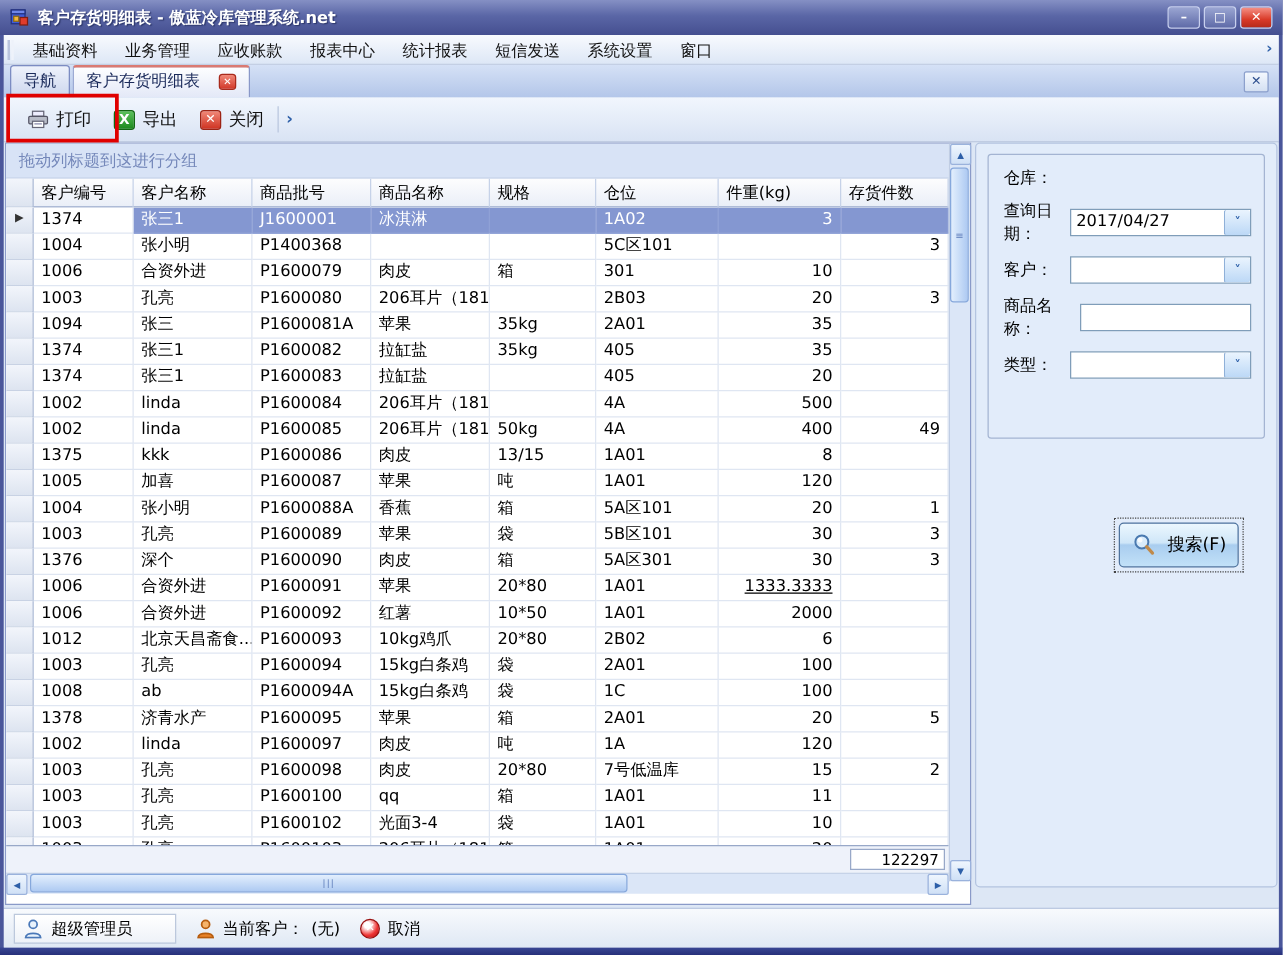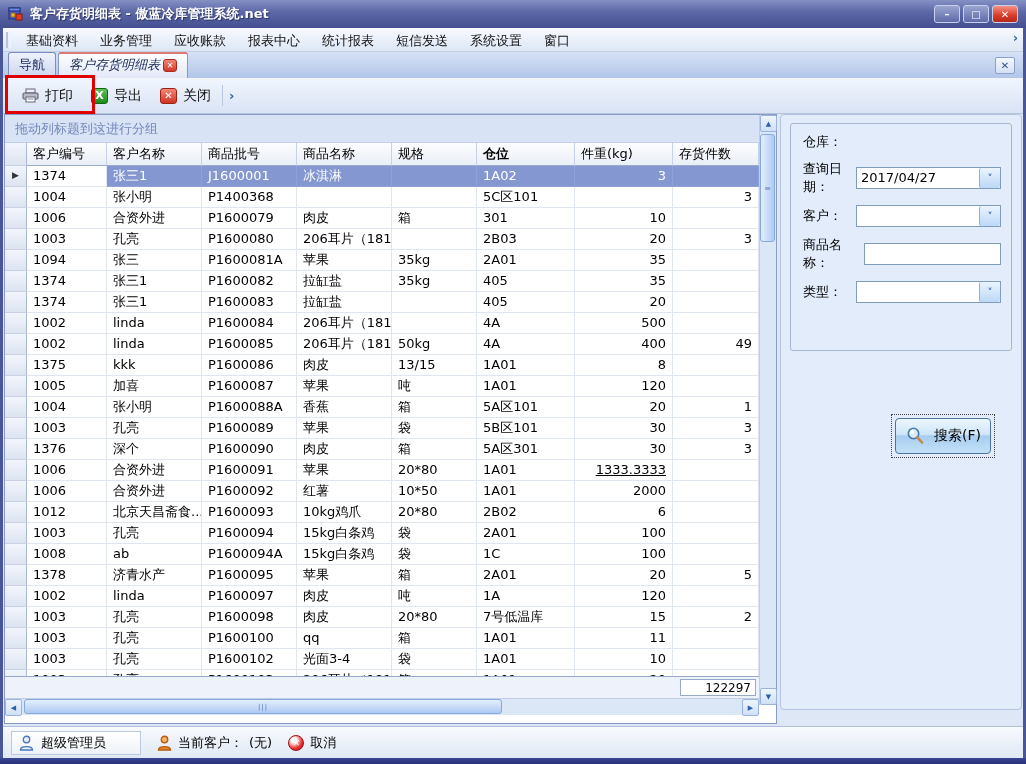--- a/index.html
+++ b/index.html
@@ -25,21 +25,21 @@
                border-left:2px solid #b9c4dd; border-right:2px solid #eef2fa; }
   .menu-item { font-size:13px; color:#111; padding:3px 11px; cursor:default; }
   .menu-overflow { position:absolute; right:5px; top:3px; color:#2d5fa8; font-weight:bold; font-size:12px; }
 
   
   .tabstrip { height:26px; background:linear-gradient(#d5e1f6,#b3c6e9); display:flex; align-items:flex-end;
               padding-left:5px; position:relative; }
   .tab { font-size:13px; color:#1a2a5a; padding:3px 10px 4px; margin-right:2px; border:1px solid #7c8cc2;
          border-bottom:none; border-radius:3px 3px 0 0; background:linear-gradient(#eef2fb,#ccd6ee); cursor:default; }
   .tab.active { background:linear-gradient(#fdfeff,#e3e8f7); border-color:#8a98c8; border-top:2px solid #da7a72;
-                display:flex; align-items:center; gap:3px; padding-top:2px;font-style:italic; }
+                display:flex; align-items:center; gap:15px; padding-top:2px; }
   .tab-close-badge { width:14px; height:13px; background:linear-gradient(#f08878,#d2392a); border:1px solid #a82a1c;
                      border-radius:3px; color:#fff; font-size:8px; font-weight:bold; display:flex; align-items:center; justify-content:center; }
   .tabstrip-close { position:absolute; right:8px; top:5px; width:20px; height:17px; background:linear-gradient(#f4f8fe,#d4e0f2);
                     border:1px solid #8ca0cc; border-radius:2px; color:#2d4f8e; font-size:10px; font-weight:bold;
                     display:flex; align-items:center; justify-content:center; }
 
   
   .toolbar { height:36px; background:linear-gradient(#f1f6fd,#d9e3f4); border-bottom:1px solid #b6c4dc;
              display:flex; align-items:center; padding-left:10px; position:relative; }
   .tool-btn { display:flex; align-items:center; gap:6px; font-size:14px; color:#111; padding:4px 9px; cursor:default; }
@@ -184,21 +184,21 @@
       <div class="grid-panel">
         <div class="grid-left">
           <div class="group-band">拖动列标题到这进行分组</div>
           <div class="grid-header" id="grid-header">
               <div class="cell ind" style="width: 22px; flex: 0 0 auto;"></div>
               <div class="cell" style="width: 80px; flex: 0 0 auto;">客户编号</div>
               <div class="cell" style="width: 95px; flex: 0 0 auto;">客户名称</div>
               <div class="cell" style="width: 95px; flex: 0 0 auto;">商品批号</div>
               <div class="cell" style="width: 95px; flex: 0 0 auto;">商品名称</div>
               <div class="cell" style="width: 85px; flex: 0 0 auto;">规格</div>
-              <div class="cell" style="width: 98px; flex: 0 0 auto; font-weight: bold;">仓位</div>
+              <div class="cell" style="width: 98px; flex: 0 0 auto;">仓位</div>
               <div class="cell" style="width: 98px; flex: 0 0 auto;">件重(kg)</div>
               <div class="cell" style="flex: 1 1 0%;">存货件数</div>
             </div>
           <div class="grid-body" id="grid-body">
               <div class="grow selected">
                 <div class="cell ind" style="width: 22px; flex: 0 0 auto;">▶</div>
                 <div class="cell" style="width: 80px; flex: 0 0 auto;">1374</div>
                 <div class="cell sel" style="width: 95px; flex: 0 0 auto;">张三1</div>
                 <div class="cell sel" style="width: 95px; flex: 0 0 auto;">J1600001</div>
                 <div class="cell sel" style="width: 95px; flex: 0 0 auto;">冰淇淋</div>

